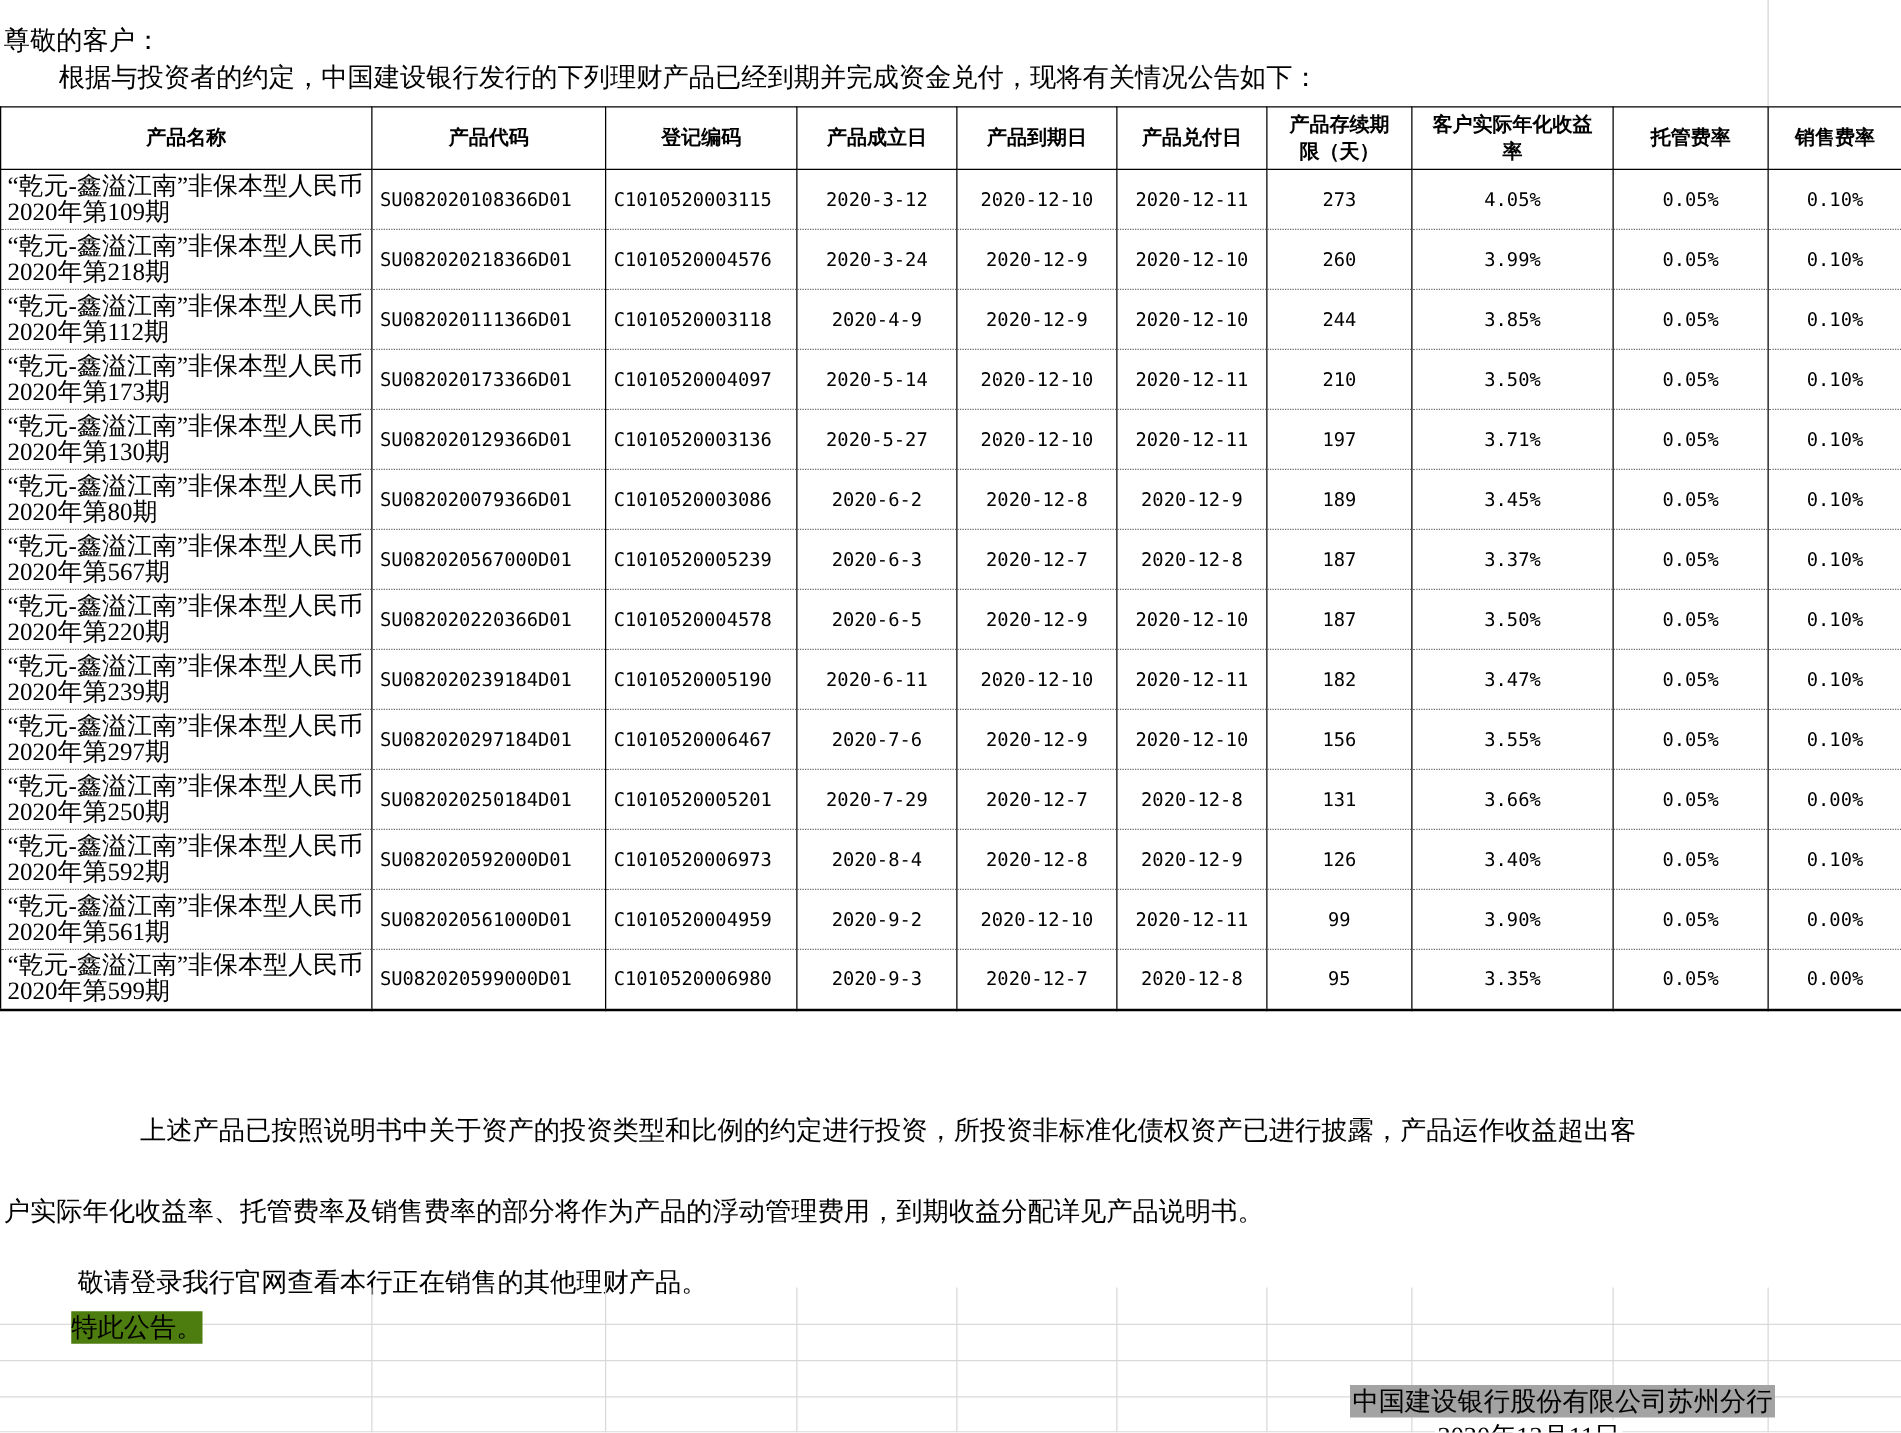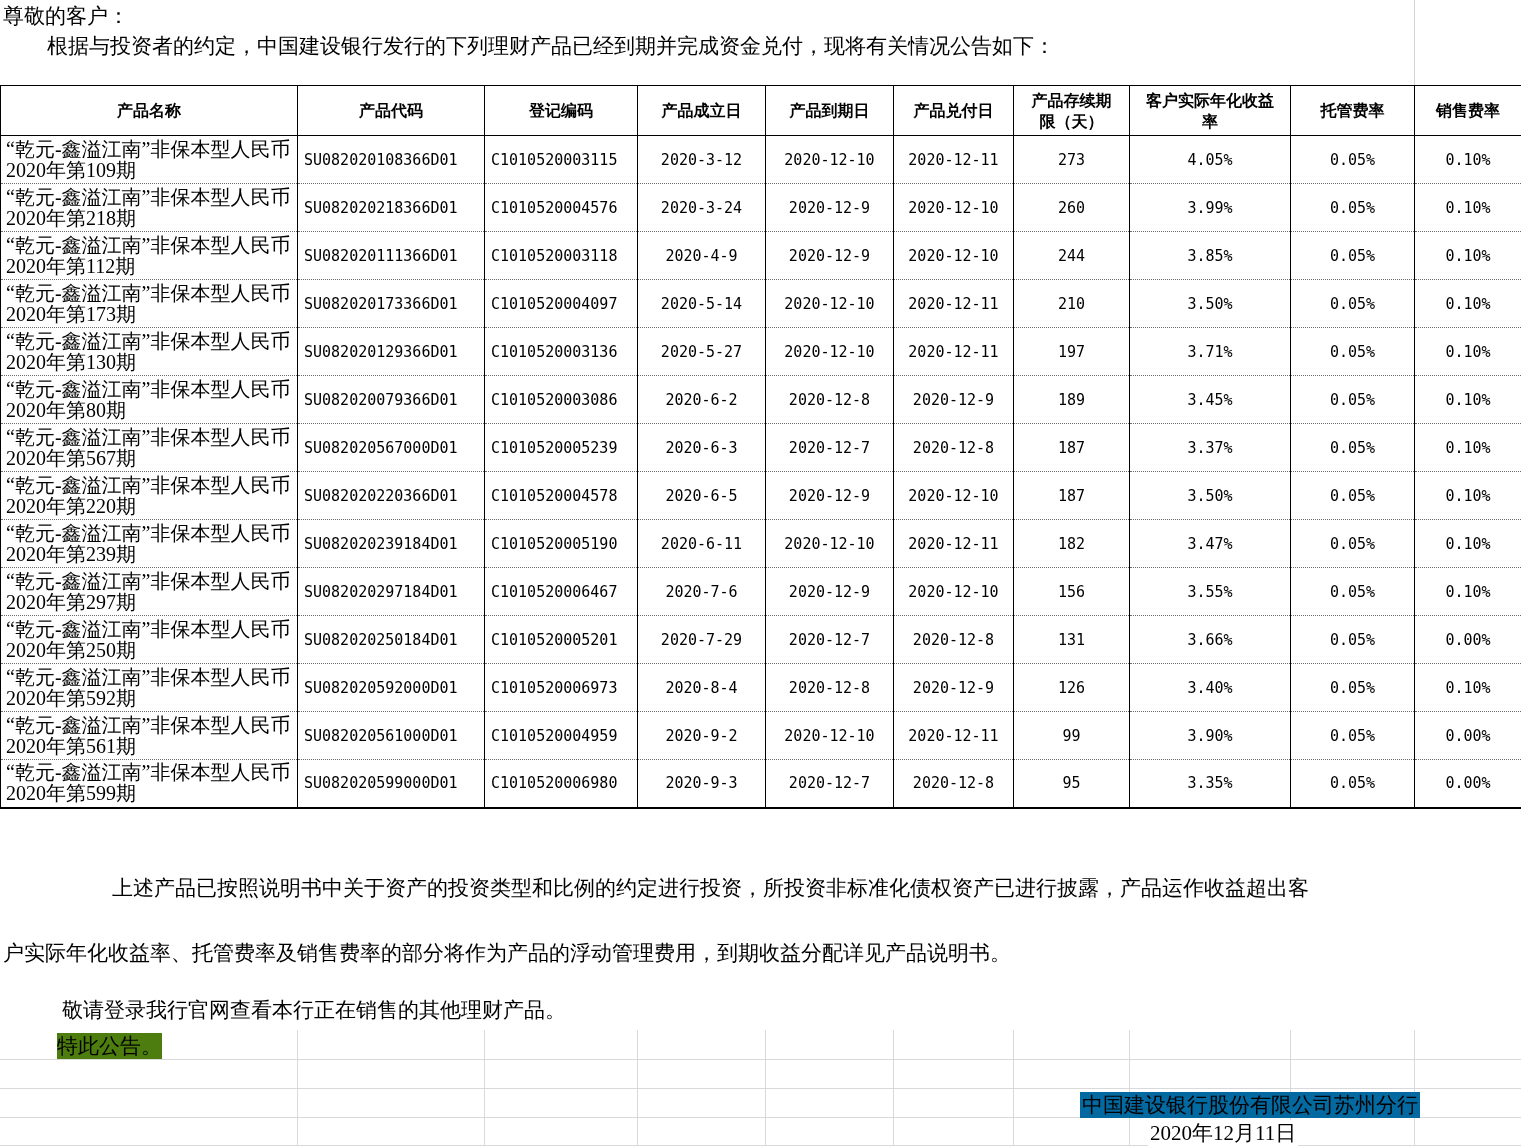--- a/index.html
+++ b/index.html
@@ -5,21 +5,21 @@
   * { box-sizing: border-box; }
   html, body {
     margin: 0; padding: 0;
     width: 1521px; height: 1146px;
     background: #ffffff;
     color: #000000;
     font-family: "Liberation Serif", "DejaVu Serif", serif;
     overflow: hidden;
     position: relative;
   }
-  .abs { position: absolute; white-space: nowrap; }
+  .abs { position: absolute; white-space: nowrap; margin-top: 16px; }
   .cn { font-size: 21px; line-height: 26px; }
 
   
   .greeting { left: 3px; top: 3px; }
   .intro    { left: 3px; top: 33px; text-indent: 44px; width: 1515px; }
 
   
   table.doc-table {
     position: absolute;
     top: 85px; left: 0;
@@ -69,21 +69,21 @@
   .doc-table td.c-num {
     font-family: "DejaVu Sans Mono", "Liberation Mono", monospace;
     font-size: 15px;
   }
 
   
   .para1   { left: 112px; top: 875px; }
   .para2   { left: 3px;   top: 940px; }
   .para3   { left: 62px;  top: 997px; }
   .closing { left: 57px;  top: 1033px; background: #4d7c0f; z-index: 3; }
-  .signature { left: 1080px; top: 1092px; background: #0369a1; z-index: 3; padding: 0 2px; }
+  .signature { left: 1080px; top: 1092px; background: #a3a3a3; z-index: 3; padding: 0 2px; }
   .sigdate   { left: 1148px; top: 1120px; background: #fff; z-index: 3; padding: 0 2px; }
 
   
   .grid-v, .grid-h { position: absolute; background: #d9d9d9; z-index: 1; }
   .grid-v { width: 1px; top: 1030px; height: 116px; }
   .grid-h { height: 1px; left: 0; width: 1521px; }
   .grid-v-top { position: absolute; background: #d4d4d4; width: 1px; top: 0; height: 85px; left: 1414px; z-index: 1; }
 </style>
 </head>
 <body>

